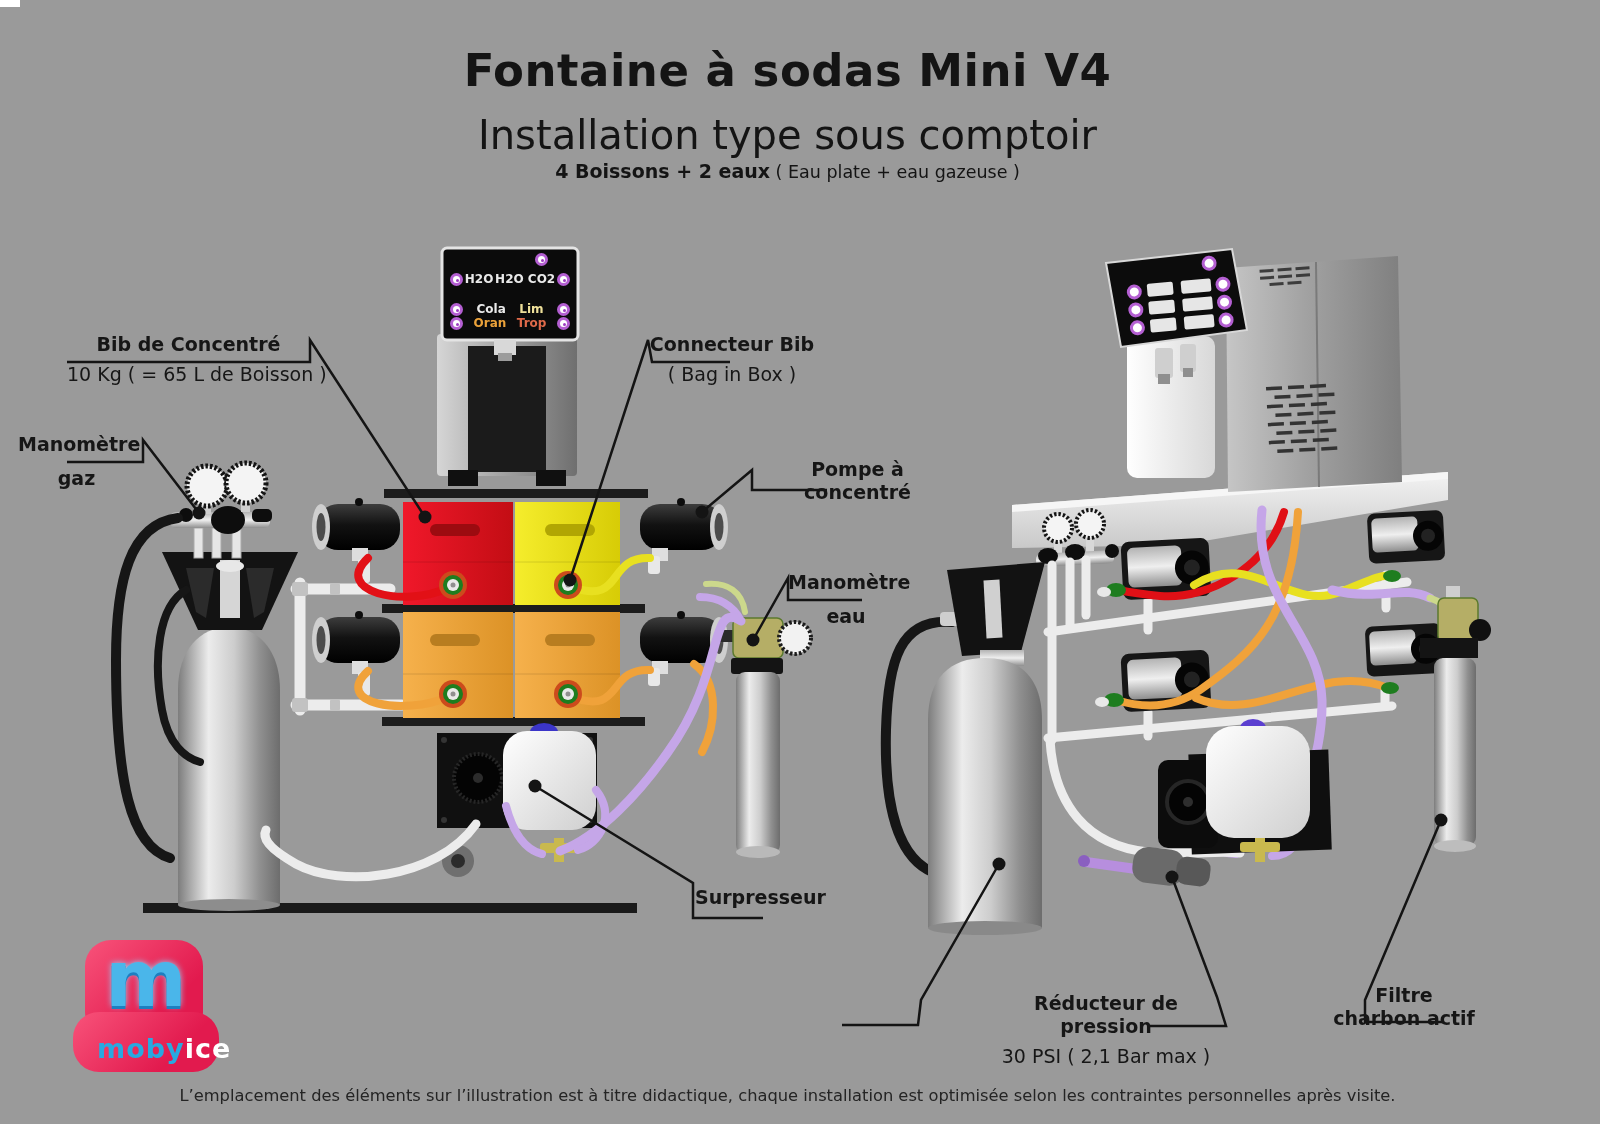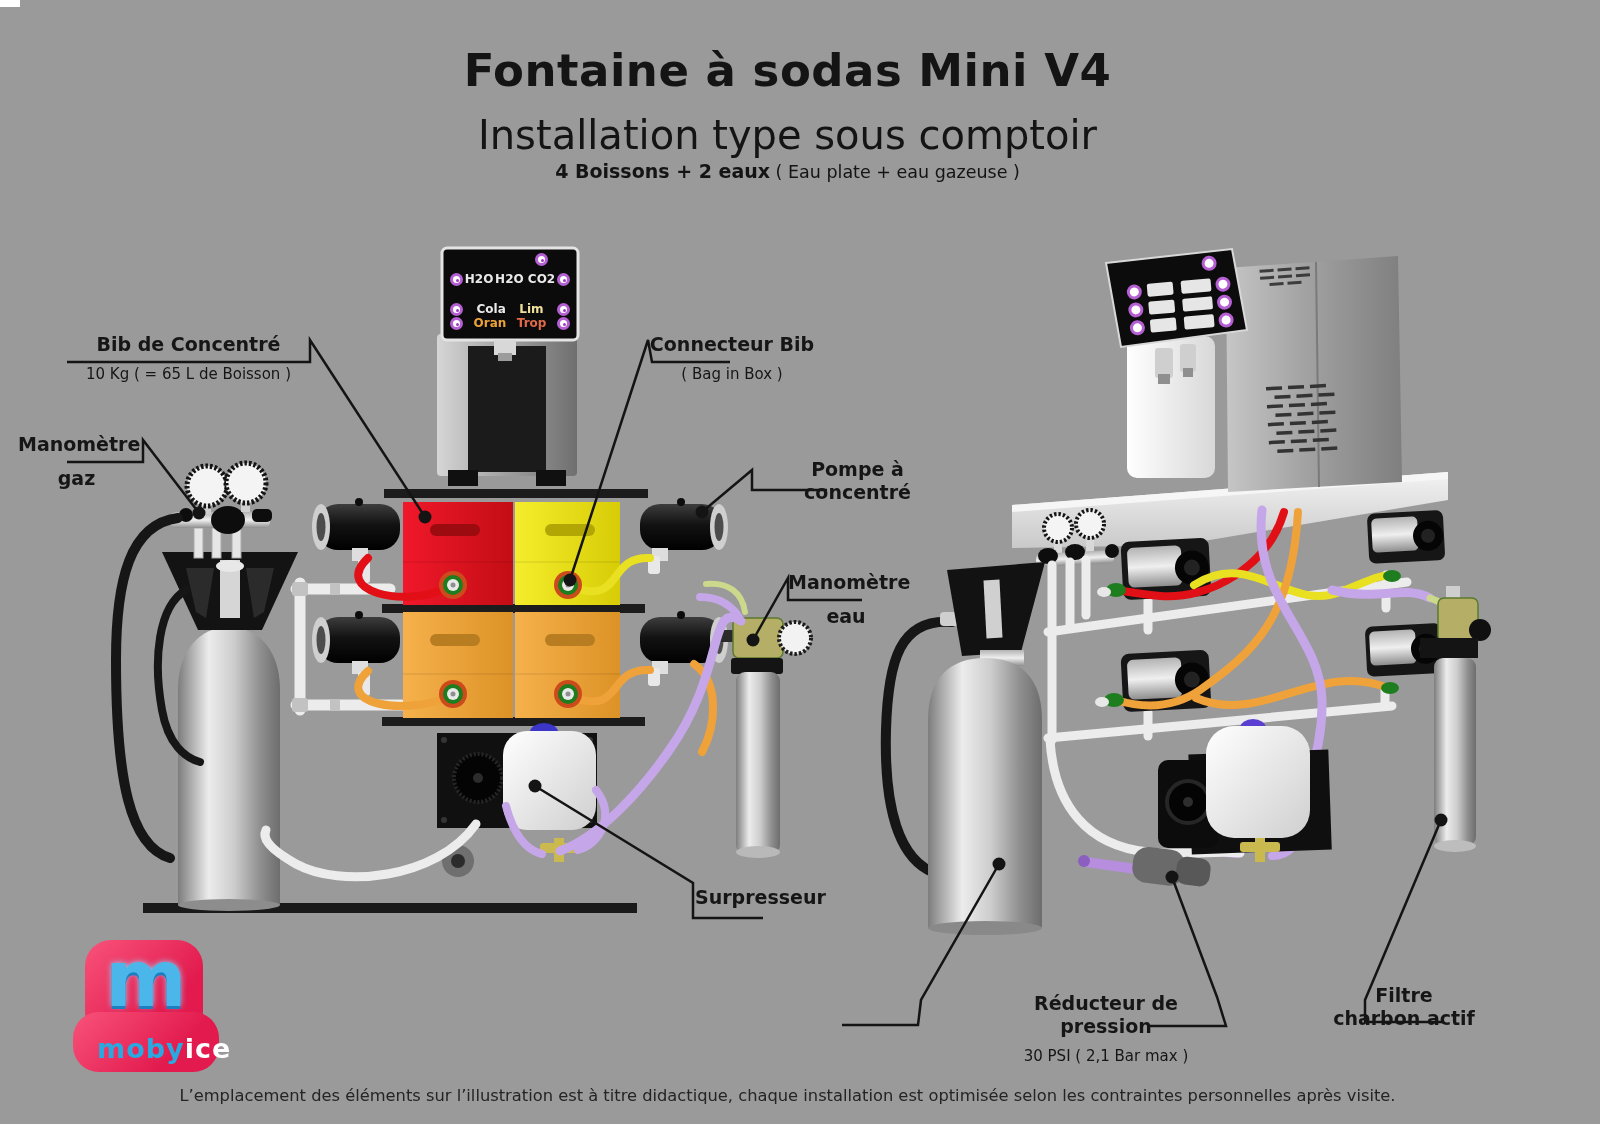--- a/index.html
+++ b/index.html
@@ -6,21 +6,21 @@
   body{background:#6f6f6f;font-family:"DejaVu Sans","Liberation Sans",sans-serif;}
   #page{position:relative;width:1600px;height:1132px;background:#9a9a9a;overflow:hidden;margin:0 auto;padding-left:40px;}
   .abs{position:absolute;}
   .hdr{left:0;width:1575px;text-align:center;color:#141414;}
   #title{top:44px;font-size:45px;font-weight:800;letter-spacing:.5px;}
   #subtitle{top:112px;font-size:40px;font-weight:400;}
   #config{top:160px;font-size:19px;}
   #config .b{font-weight:700;}
   #config .r{font-weight:400;font-size:17.5px;}
   .lbl{position:absolute;color:#161616;font-size:19px;font-weight:600;text-align:center;line-height:23px;}
-  .lbl .sub{font-size:15px;font-weight:500;margin-top:7px;white-space:nowrap;}
+  .lbl .sub{font-size:19px;font-weight:500;margin-top:7px;white-space:nowrap;}
   .lbl.two{line-height:34px;}
   #svgfx{position:absolute;left:0;top:0;pointer-events:none;}
   
   #panelL{left:442px;top:248px;width:136px;height:92px;}
   #panelL .prow{position:absolute;left:8px;right:8px;height:18px;display:flex;align-items:center;justify-content:space-between;}
   .pbtn{width:13px;height:13px;border-radius:50%;background:#fff;border:3px solid #b45fd2;box-sizing:border-box;position:relative;}
   .pbtn i{position:absolute;left:3px;top:3px;width:3px;height:3px;border-radius:50%;background:#9b3cc0;}
   .chip{font-size:12px;font-weight:700;letter-spacing:0;white-space:nowrap;}
   .c-w{color:#e9e9e9;} .c-y{color:#eee09a;} .c-o{color:#eba23a;} .c-r{color:#e06a4a;}
   

